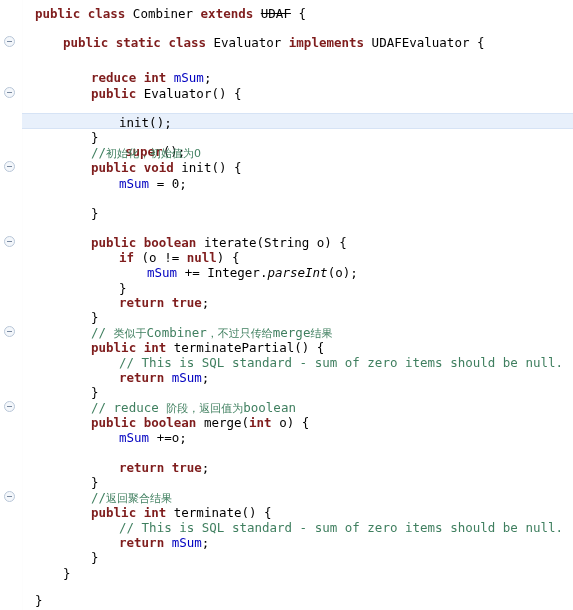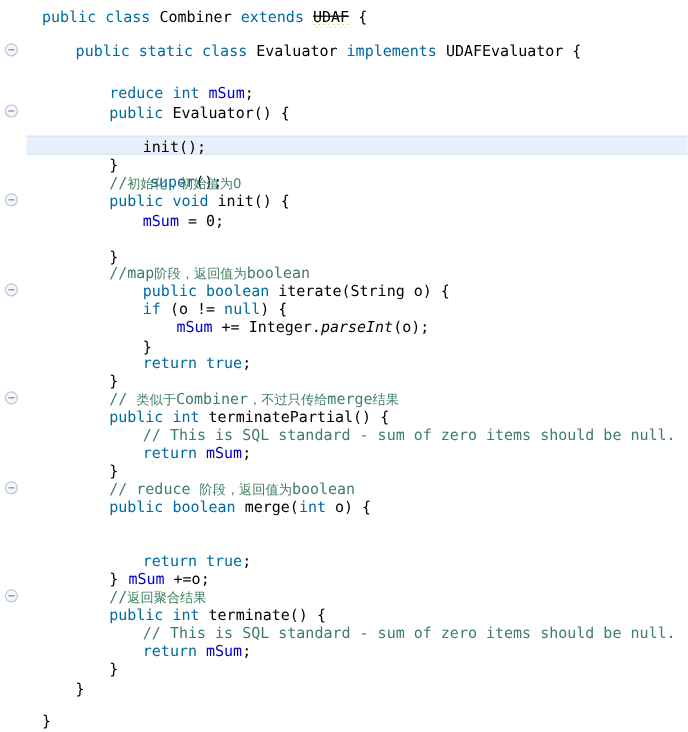--- a/index.html
+++ b/index.html
@@ -74,21 +74,21 @@
     left: 0;
     height: 16px;
     line-height: 16px;
     white-space: pre;
     font-size: 12.5px;
     font-family: "DejaVu Sans Mono", "Liberation Mono", monospace;
     color: #000000;
   }
 
   
-  .kw      { color: #0369a1; font-weight: normal; }
+  .kw      { color: #7f1d1d; font-weight: bold; }
   .id      { color: #000000; }
   .fld     { color: #0000c0; }
   .cmt     { color: #3f7f5f; }
   .cmt-cjk { color: #3f7f5f; font-family: "DejaVu Sans", "Liberation Sans", sans-serif; font-size: 11px; }
   .stat    { font-style: italic; }
   .dep     { text-decoration: line-through; }
   .warn    {
     background-image:
       linear-gradient(45deg, transparent 45%, #e8b200 45%, #e8b200 55%, transparent 55%);
     background-size: 4px 3px;
@@ -118,35 +118,34 @@
       <div class="line" style="top: 35px; left: 41px;"><span class="kw">public</span><span class="id"> </span><span class="kw">static</span><span class="id"> </span><span class="kw">class</span><span class="id"> Evaluator </span><span class="kw">implements</span><span class="id"> UDAFEvaluator {</span></div>
       <div class="line" style="top: 70px; left: 69px;"><span class="kw">reduce</span><span class="id"> </span><span class="kw">int</span><span class="id"> </span><span class="fld">mSum</span><span class="id">;</span></div>
       <div class="line" style="top: 86px; left: 69px;"><span class="kw">public</span><span class="id"> Evaluator() {</span></div>
       <div class="line" style="top: 101px; left: 103px; margin-top: 43px;"><span class="kw">super</span><span class="id">();</span></div>
       <div class="line" style="top: 115px; left: 97px;"><span class="id">init();</span></div>
       <div class="line" style="top: 130px; left: 69px;"><span class="id">}</span></div>
       <div class="line" style="top: 145px; left: 69px;"><span class="cmt">//</span><span class="cmt-cjk">初始化，初始值为0</span></div>
       <div class="line" style="top: 160px; left: 69px;"><span class="kw">public</span><span class="id"> </span><span class="kw">void</span><span class="id"> init() {</span></div>
       <div class="line" style="top: 176px; left: 97px;"><span class="fld">mSum</span><span class="id"> = 0;</span></div>
       <div class="line" style="top: 206px; left: 69px;"><span class="id">}</span></div>
-      <div class="line" style="top: 220px; left: 69px;"><span class="cmt">//map</span><span class="cmt-cjk">阶段，返回值为</span><span class="cmt">boolean</span></div>
-      <div class="line" style="top: 235px; left: 69px; margin-left: 28px;"><span class="kw">public</span><span class="id"> </span><span class="kw">boolean</span><span class="id"> iterate(String o) {</span></div>
+      <div class="line" style="top: 235px; left: 69px;"><span class="kw">public</span><span class="id"> </span><span class="kw">boolean</span><span class="id"> iterate(String o) {</span></div>
       <div class="line" style="top: 250px; left: 97px;"><span class="kw">if</span><span class="id"> (o != </span><span class="kw">null</span><span class="id">) {</span></div>
       <div class="line" style="top: 265px; left: 125px;"><span class="fld">mSum</span><span class="id"> += Integer.</span><span class="stat">parseInt</span><span class="id">(o);</span></div>
       <div class="line" style="top: 281px; left: 97px;"><span class="id">}</span></div>
       <div class="line" style="top: 295px; left: 97px;"><span class="kw">return</span><span class="id"> </span><span class="kw">true</span><span class="id">;</span></div>
       <div class="line" style="top: 310px; left: 69px;"><span class="id">}</span></div>
       <div class="line" style="top: 325px; left: 69px;"><span class="cmt">// </span><span class="cmt-cjk">类似于</span><span class="cmt">Combiner</span><span class="cmt-cjk">，不过只传给</span><span class="cmt">merge</span><span class="cmt-cjk">结果</span></div>
       <div class="line" style="top: 340px; left: 69px;"><span class="kw">public</span><span class="id"> </span><span class="kw">int</span><span class="id"> terminatePartial() {</span></div>
       <div class="line" style="top: 355px; left: 97px;"><span class="cmt">// This is SQL standard - sum of zero items should be null.</span></div>
       <div class="line" style="top: 370px; left: 97px;"><span class="kw">return</span><span class="id"> </span><span class="fld">mSum</span><span class="id">;</span></div>
       <div class="line" style="top: 385px; left: 69px;"><span class="id">}</span></div>
       <div class="line" style="top: 400px; left: 69px;"><span class="cmt">// reduce </span><span class="cmt-cjk">阶段，返回值为</span><span class="cmt">boolean</span></div>
       <div class="line" style="top: 415px; left: 69px;"><span class="kw">public</span><span class="id"> </span><span class="kw">boolean</span><span class="id"> merge(</span><span class="kw">int</span><span class="id"> o) {</span></div>
-      <div class="line" style="top: 430px; left: 85px; margin-top: 45px;"><span class="fld">mSum</span><span class="id"> +=o;</span></div>
+      <div class="line" style="top: 430px; left: 97px;"><span class="fld">mSum</span><span class="id"> +=o;</span></div>
       <div class="line" style="top: 460px; left: 97px;"><span class="kw">return</span><span class="id"> </span><span class="kw">true</span><span class="id">;</span></div>
       <div class="line" style="top: 475px; left: 69px;"><span class="id">}</span></div>
       <div class="line" style="top: 490px; left: 69px;"><span class="cmt">//</span><span class="cmt-cjk">返回聚合结果</span></div>
       <div class="line" style="top: 505px; left: 69px;"><span class="kw">public</span><span class="id"> </span><span class="kw">int</span><span class="id"> terminate() {</span></div>
       <div class="line" style="top: 520px; left: 97px;"><span class="cmt">// This is SQL standard - sum of zero items should be null.</span></div>
       <div class="line" style="top: 535px; left: 97px;"><span class="kw">return</span><span class="id"> </span><span class="fld">mSum</span><span class="id">;</span></div>
       <div class="line" style="top: 550px; left: 69px;"><span class="id">}</span></div>
       <div class="line" style="top: 566px; left: 41px;"><span class="id">}</span></div>
       <div class="line" style="top: 593px; left: 13px;"><span class="id">}</span></div>
     </div>

